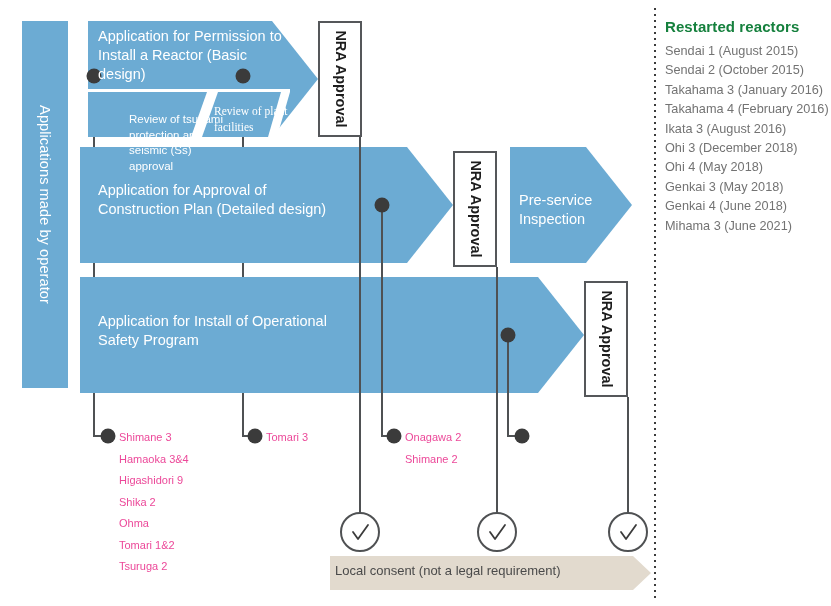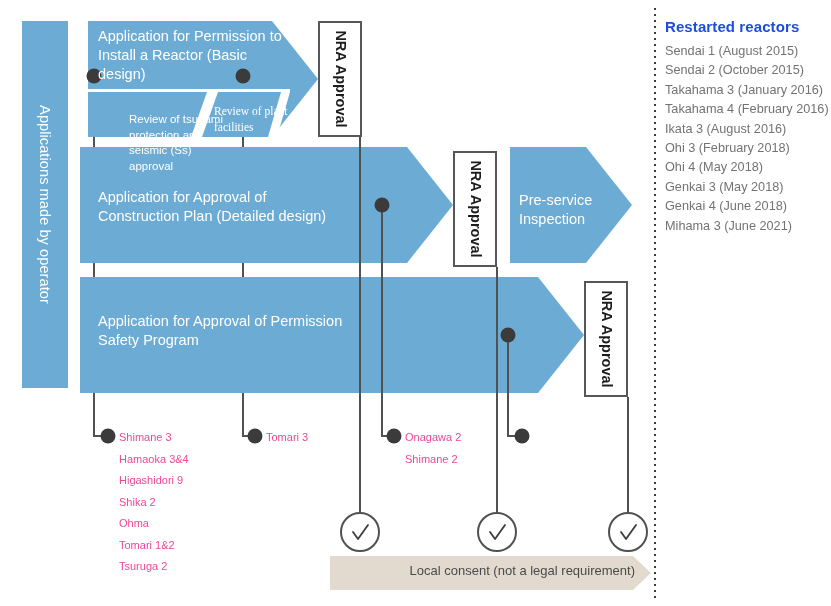--- a/index.html
+++ b/index.html
@@ -43,31 +43,31 @@
   .nra .nra-txt{
     position:absolute;left:50%;top:50%;
     transform:translate(-50%,-50%) rotate(90deg);
     white-space:nowrap;font-size:14.5px;font-weight:bold;color:#1d1d1d;
     line-height:17px;text-align:center;
   }
 
   
   .consent-txt{
     position:absolute;left:335px;top:563px;width:300px;
-    text-align:right;font-size:13px;color:#4a4a4a;
+    text-align:left;font-size:13px;color:#4a4a4a;
   }
 
   
   .nodegroup{position:absolute;font-size:11px;line-height:21.5px;color:#ec4899;}
   .nodegroup div{white-space:nowrap;}
 
   
   .panel{position:absolute;left:665px;top:18px;width:166px;}
   .panel h2{
-    margin:0 0 7px 0;font-size:15px;font-weight:bold;color:#1d4ed8;
+    margin:0 0 7px 0;font-size:15px;font-weight:bold;color:#15803d;
     letter-spacing:.1px;
   }
   .panel .row{font-size:12.7px;line-height:19.4px;color:#737373;white-space:nowrap;}
 </style>
 </head>
 <body>
 
 <div class="stage">
 
   <svg class="layer" viewBox="0 0 831 606">
@@ -142,24 +142,24 @@
   <div class="arrow-label" style="left:98px;top:27px;width:200px;">Application for Permission to
 Install a Reactor (Basic design)</div>
 
   <div class="sub-label" style="left:96px;top:112px;width:108px;margin-left:33px;">Review of tsunami
 protection and
 seismic (Ss) approval</div>
 
   <div class="sub-label" style="left:214px;top:104px;width:80px;font-family:Liberation Serif, serif;">Review of plant
 facilities</div>
 
-  <div class="arrow-label" style="left:98px;top:188px;width:260px;">Application for Approval of
+  <div class="arrow-label" style="left:98px;top:181px;width:260px;">Application for Approval of
 Construction Plan (Detailed design)</div>
 
-  <div class="arrow-label" style="left:98px;top:312px;width:300px;">Application for Approval of Permission
+  <div class="arrow-label" style="left:98px;top:312px;width:300px;">Application for Install of Operational
 Safety Program</div>
 
   <div class="arrow-label" style="left:519px;top:191px;width:95px;">Pre-service
 Inspection</div>
 
   <div class="nra" style="left:318px;top:21px;width:44px;height:116px;">
     <span class="nra-txt">NRA
 Approval</span>
   </div>
 
@@ -195,20 +195,20 @@
   </div>
 
 
   <div class="panel">
     <h2>Restarted reactors</h2>
     <div class="row">Sendai 1 (August 2015)</div>
     <div class="row">Sendai 2 (October 2015)</div>
     <div class="row">Takahama 3 (January 2016)</div>
     <div class="row">Takahama 4 (February 2016)</div>
     <div class="row">Ikata 3 (August 2016)</div>
-    <div class="row">Ohi 3 (February 2018)</div>
+    <div class="row">Ohi 3 (December 2018)</div>
     <div class="row">Ohi 4 (May 2018)</div>
     <div class="row">Genkai 3 (May 2018)</div>
     <div class="row">Genkai 4 (June 2018)</div>
     <div class="row">Mihama 3 (June 2021)</div>
   </div>
 
 </div>
 
 </body></html>

